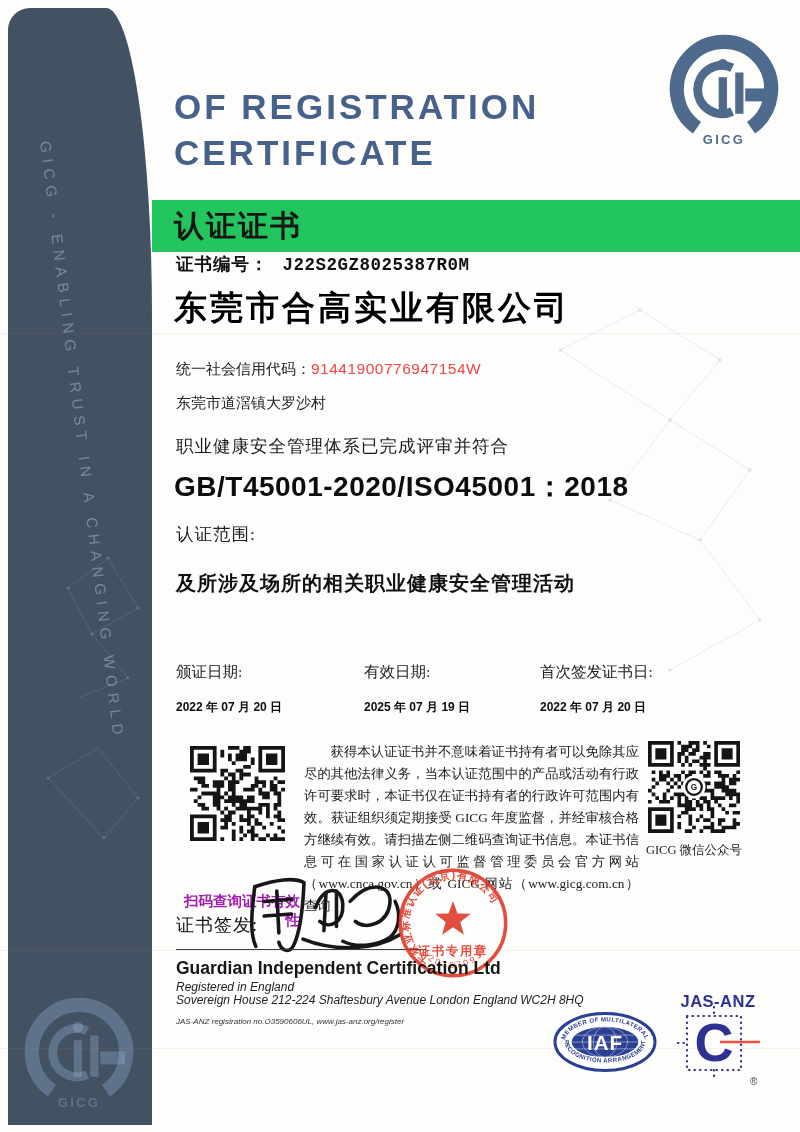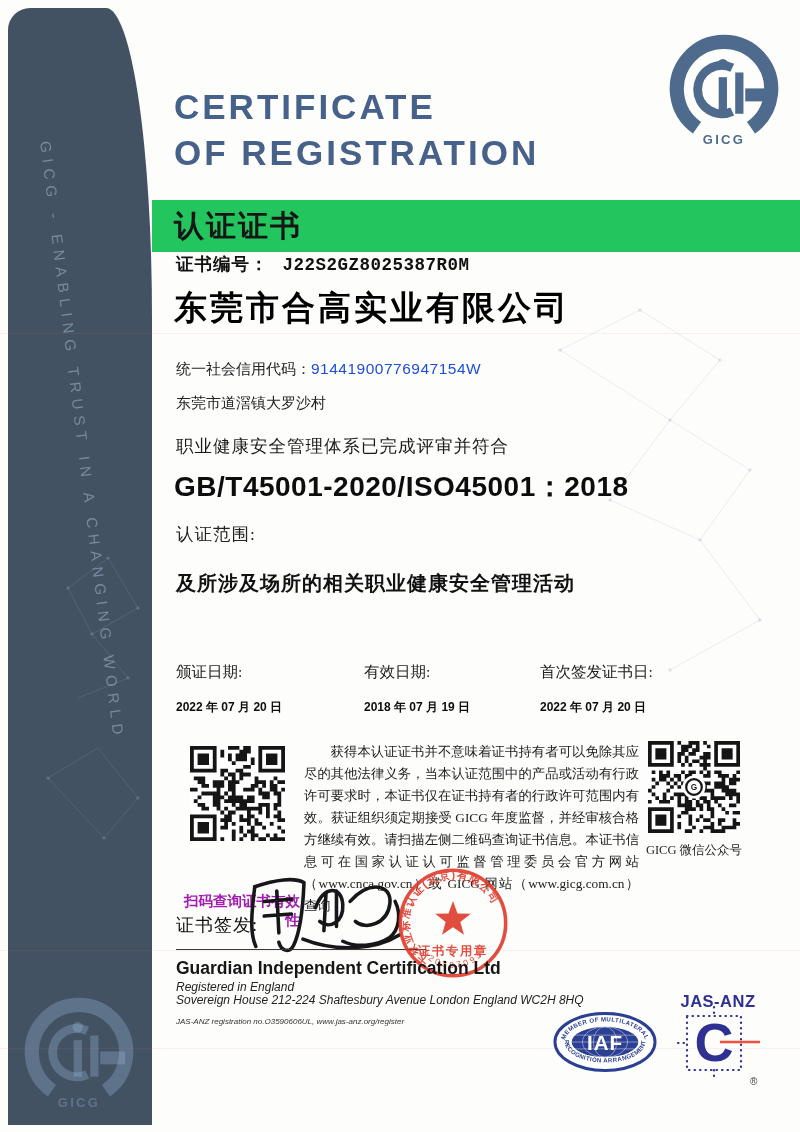--- a/index.html
+++ b/index.html
@@ -29,21 +29,21 @@
 
   .certnum { left:176px; top:252px; font-size:17.5px; color:#111; }
   .certnum .lab { font-weight:700; letter-spacing:1px; }
   .certnum .val { font-family:"Liberation Mono","DejaVu Sans Mono",monospace; font-weight:600; margin-left:14px; letter-spacing:.5px; }
 
   .company { left:174px; top:286px; font-size:33px; color:#000; font-weight:600;
     font-family:"Liberation Serif","DejaVu Serif",serif; letter-spacing:3px; }
 
   .serifline { font-family:"Liberation Serif","DejaVu Serif",serif; color:#222; }
   .credit { left:176px; top:360px; font-size:15px; }
-  .credit .num { font-family:"Liberation Sans",sans-serif; font-size:15.5px; color:#1d4ed8; letter-spacing:.5px; }
+  .credit .num { font-family:"Liberation Sans",sans-serif; font-size:15.5px; color:#ef4444; letter-spacing:.5px; }
   .address { left:176px; top:394px; font-size:15px; }
   .statement { left:176px; top:434px; font-size:17.5px; color:#1a1a1a; letter-spacing:1px; }
   .standard { left:174px; top:468px; font-size:28px; font-weight:800; color:#0d0d0d; letter-spacing:.5px; }
   .scopelab { left:176px; top:522px; font-size:17.5px; letter-spacing:1px; }
   .scope { left:176px; top:568px; font-size:20px; font-weight:700; color:#111; line-height:31px; letter-spacing:1px; }
 
   .datecol { top:662px; font-size:15.5px; }
   .dateval { top:699px; font-size:12px; font-weight:700; color:#0d0d0d; }
   .dc1 { left:176px; } .dc2 { left:364px; } .dc3 { left:540px; }
 
@@ -133,22 +133,22 @@
 
   <div class="abs scanline" style="top:333px"></div>
   <div class="abs scanline" style="top:950px"></div>
   <div class="abs scanline" style="top:1048px"></div>
 
   <svg class="logo-top" viewBox="0 0 100 100">
     <use href="#gicg-mark"></use>
   </svg>
 
   <div class="abs title">
+    <div>OF REGISTRATION</div>
     <div>CERTIFICATE</div>
-    <div>OF REGISTRATION</div>
   </div>
   <div class="abs band">
     <div class="cn">认证证书</div>
   </div>
 
   <div class="abs certnum">
     <span class="lab">证书编号：</span><span class="val">J22S2GZ8025387R0M</span>
   </div>
 
   <div class="abs company">东莞市合高实业有限公司</div>
@@ -165,21 +165,21 @@
 
   <div class="abs scopelab serifline">认证范围:</div>
   <div class="abs scope">
     <div>及所涉及场所的相关职业健康安全管理活动</div>
   </div>
 
   <div class="abs datecol dc1 serifline">颁证日期:</div>
   <div class="abs datecol dc2 serifline">有效日期:</div>
   <div class="abs datecol dc3 serifline">首次签发证书日:</div>
   <div class="abs dateval dc1">2022 年 07 月 20 日</div>
-  <div class="abs dateval dc2">2018 年 07 月 19 日</div>
+  <div class="abs dateval dc2">2025 年 07 月 19 日</div>
   <div class="abs dateval dc3">2022 年 07 月 20 日</div>
 
   <svg class="abs qr1 qr" viewBox="0 0 100 100">
       <rect width="100" height="100" fill="#fff"></rect>
       <path d="M40,0h4v4h-4zM44,0h4v4h-4zM48,0h4v4h-4zM56,0h4v4h-4zM60,0h4v4h-4zM32,4h4v4h-4zM52,4h4v4h-4zM56,4h4v4h-4zM60,4h4v4h-4zM32,8h4v4h-4zM40,8h4v4h-4zM48,8h4v4h-4zM52,8h4v4h-4zM56,8h4v4h-4zM40,12h4v4h-4zM48,12h4v4h-4zM52,12h4v4h-4zM56,12h4v4h-4zM64,12h4v4h-4zM44,16h4v4h-4zM64,16h4v4h-4zM56,20h4v4h-4zM60,20h4v4h-4zM32,24h4v4h-4zM36,24h4v4h-4zM48,24h4v4h-4zM52,24h4v4h-4zM32,28h4v4h-4zM40,28h4v4h-4zM44,28h4v4h-4zM52,28h4v4h-4zM56,28h4v4h-4zM60,28h4v4h-4zM4,32h4v4h-4zM8,32h4v4h-4zM12,32h4v4h-4zM36,32h4v4h-4zM44,32h4v4h-4zM52,32h4v4h-4zM68,32h4v4h-4zM88,32h4v4h-4zM8,36h4v4h-4zM12,36h4v4h-4zM24,36h4v4h-4zM28,36h4v4h-4zM32,36h4v4h-4zM40,36h4v4h-4zM44,36h4v4h-4zM48,36h4v4h-4zM68,36h4v4h-4zM72,36h4v4h-4zM76,36h4v4h-4zM84,36h4v4h-4zM92,36h4v4h-4zM96,36h4v4h-4zM12,40h4v4h-4zM16,40h4v4h-4zM24,40h4v4h-4zM28,40h4v4h-4zM32,40h4v4h-4zM40,40h4v4h-4zM44,40h4v4h-4zM64,40h4v4h-4zM68,40h4v4h-4zM76,40h4v4h-4zM84,40h4v4h-4zM88,40h4v4h-4zM0,44h4v4h-4zM4,44h4v4h-4zM28,44h4v4h-4zM40,44h4v4h-4zM44,44h4v4h-4zM56,44h4v4h-4zM60,44h4v4h-4zM64,44h4v4h-4zM72,44h4v4h-4zM84,44h4v4h-4zM88,44h4v4h-4zM96,44h4v4h-4zM12,48h4v4h-4zM16,48h4v4h-4zM20,48h4v4h-4zM24,48h4v4h-4zM28,48h4v4h-4zM36,48h4v4h-4zM44,48h4v4h-4zM72,48h4v4h-4zM76,48h4v4h-4zM80,48h4v4h-4zM88,48h4v4h-4zM92,48h4v4h-4zM8,52h4v4h-4zM24,52h4v4h-4zM28,52h4v4h-4zM32,52h4v4h-4zM40,52h4v4h-4zM44,52h4v4h-4zM48,52h4v4h-4zM52,52h4v4h-4zM60,52h4v4h-4zM64,52h4v4h-4zM76,52h4v4h-4zM80,52h4v4h-4zM92,52h4v4h-4zM4,56h4v4h-4zM24,56h4v4h-4zM28,56h4v4h-4zM36,56h4v4h-4zM40,56h4v4h-4zM44,56h4v4h-4zM48,56h4v4h-4zM52,56h4v4h-4zM56,56h4v4h-4zM60,56h4v4h-4zM64,56h4v4h-4zM92,56h4v4h-4zM8,60h4v4h-4zM12,60h4v4h-4zM24,60h4v4h-4zM28,60h4v4h-4zM44,60h4v4h-4zM52,60h4v4h-4zM56,60h4v4h-4zM72,60h4v4h-4zM76,60h4v4h-4zM80,60h4v4h-4zM88,60h4v4h-4zM92,60h4v4h-4zM12,64h4v4h-4zM16,64h4v4h-4zM28,64h4v4h-4zM36,64h4v4h-4zM48,64h4v4h-4zM52,64h4v4h-4zM56,64h4v4h-4zM60,64h4v4h-4zM64,64h4v4h-4zM68,64h4v4h-4zM72,64h4v4h-4zM80,64h4v4h-4zM88,64h4v4h-4zM32,68h4v4h-4zM40,68h4v4h-4zM44,68h4v4h-4zM60,68h4v4h-4zM72,68h4v4h-4zM80,68h4v4h-4zM92,68h4v4h-4zM36,72h4v4h-4zM40,72h4v4h-4zM52,72h4v4h-4zM60,72h4v4h-4zM64,72h4v4h-4zM80,72h4v4h-4zM88,72h4v4h-4zM92,72h4v4h-4zM32,76h4v4h-4zM36,76h4v4h-4zM40,76h4v4h-4zM52,76h4v4h-4zM56,76h4v4h-4zM60,76h4v4h-4zM68,76h4v4h-4zM92,76h4v4h-4zM96,76h4v4h-4zM36,80h4v4h-4zM44,80h4v4h-4zM60,80h4v4h-4zM68,80h4v4h-4zM72,80h4v4h-4zM84,80h4v4h-4zM32,84h4v4h-4zM36,84h4v4h-4zM52,84h4v4h-4zM64,84h4v4h-4zM76,84h4v4h-4zM92,84h4v4h-4zM44,88h4v4h-4zM52,88h4v4h-4zM60,88h4v4h-4zM64,88h4v4h-4zM96,88h4v4h-4zM44,92h4v4h-4zM56,92h4v4h-4zM64,92h4v4h-4zM68,92h4v4h-4zM80,92h4v4h-4zM88,92h4v4h-4zM32,96h4v4h-4zM44,96h4v4h-4zM52,96h4v4h-4zM64,96h4v4h-4zM72,96h4v4h-4zM76,96h4v4h-4zM84,96h4v4h-4zM88,96h4v4h-4zM92,96h4v4h-4zM96,96h4v4h-4z" fill="#151515"></path>
       <path d="M0,0h28v28h-28z M4,4h20v20h-20z M8,8h12v12h-12zM72,0h28v28h-28z M76,4h20v20h-20z M80,8h12v12h-12zM0,72h28v28h-28z M4,76h20v20h-20z M8,80h12v12h-12z" fill="#151515" fill-rule="evenodd"></path>
     </svg>
   <div class="abs qrcap1">扫码查询证书有效性</div>
 
   <div class="abs notice serifline">获得本认证证书并不意味着证书持有者可以免除其应尽的其他法律义务，当本认证范围中的产品或活动有行政许可要求时，本证书仅在证书持有者的行政许可范围内有效。获证组织须定期接受 GICG 年度监督，并经审核合格方继续有效。请扫描左侧二维码查询证书信息。本证书信息可在国家认证认可监督管理委员会官方网站（www.cnca.gov.cn）或 GICG 网站（www.gicg.com.cn）查询</div>

